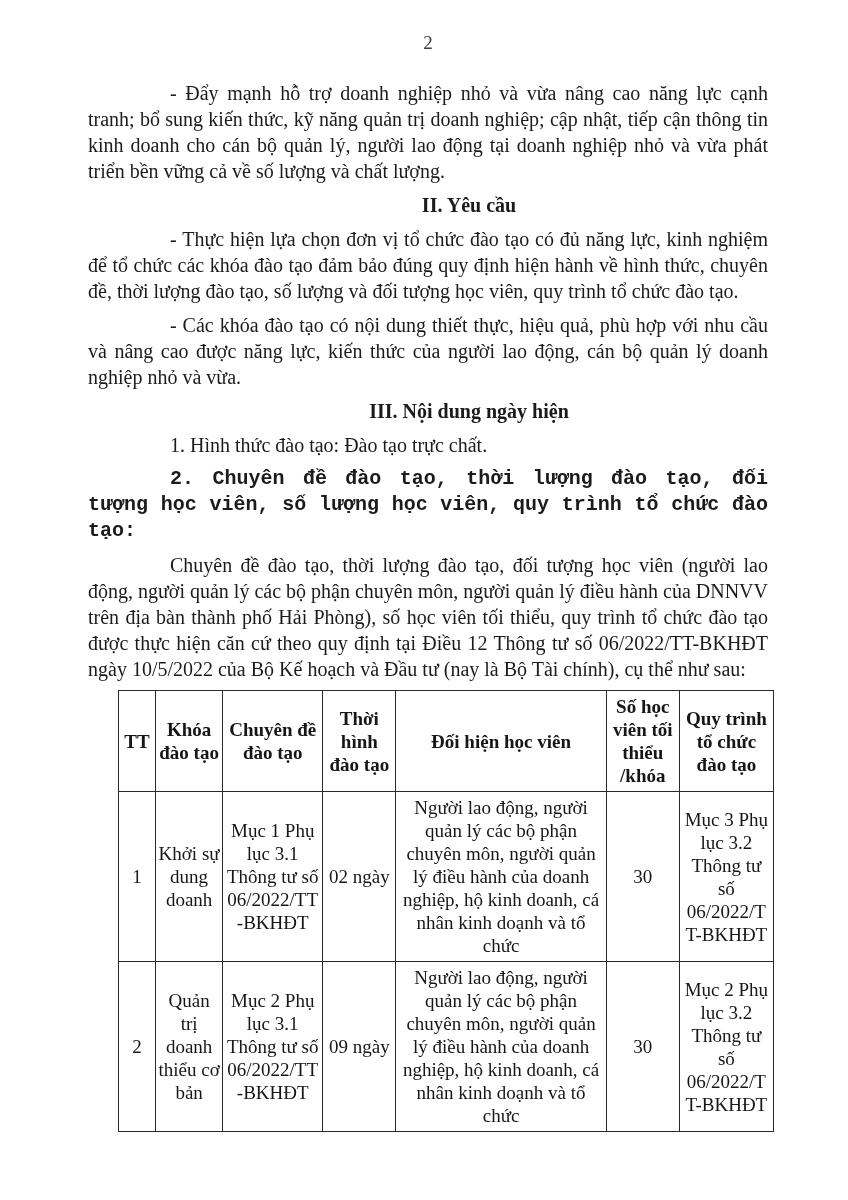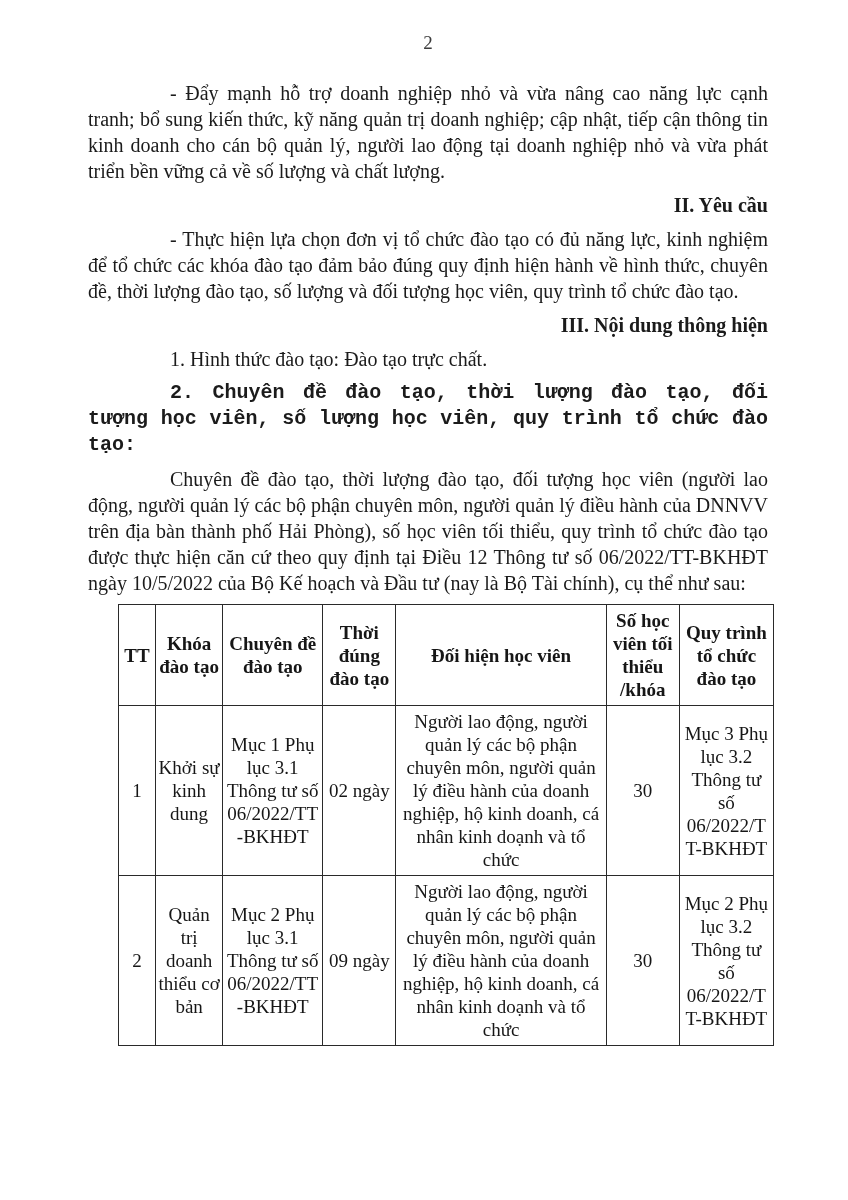--- a/index.html
+++ b/index.html
@@ -28,21 +28,21 @@
   }
   p.para {
     margin: 0 0 8px 0;
     text-align: justify;
     text-indent: 82px;
   }
   p.head {
     margin: 0 0 8px 0;
     text-indent: 82px;
     font-weight: bold;
-    text-align: right;
+    text-align: center;
   }
   p.para .lead-bold {
     font-weight: normal;
   }
   table.doc-table {
     margin-left: 30px;
     border-collapse: collapse;
     table-layout: fixed;
     width: 656px;
     font-size: 19px;
@@ -78,22 +78,23 @@
 <div class="page">
 
   <div class="pageno">2</div>
 
   <p class="para">- Đẩy mạnh hỗ trợ doanh nghiệp nhỏ và vừa  nâng cao năng lực cạnh tranh; bổ sung kiến thức, kỹ năng quản trị doanh nghiệp; cập nhật, tiếp cận thông tin kinh doanh cho cán bộ quản lý, người lao động tại doanh nghiệp nhỏ và vừa phát triển bền vững cả về số lượng và chất lượng.</p>
 
   <p class="head">II. Yêu cầu</p>
 
   <p class="para">- Thực hiện lựa chọn đơn vị tổ chức đào tạo có đủ năng lực, kinh nghiệm để tổ chức các khóa đào tạo đảm bảo đúng quy định hiện hành về hình thức, chuyên đề, thời lượng đào tạo, số lượng và đối tượng học viên, quy trình tổ chức đào tạo.</p>
 
+  <p class="para">- Các khóa đào tạo có nội dung thiết thực, hiệu quả, phù hợp với nhu cầu và nâng cao được năng lực, kiến thức của người lao động, cán bộ quản lý doanh nghiệp nhỏ và vừa.</p>
 
-  <p class="head">III. Nội dung thông hiện</p>
+  <p class="head">III. Nội dung ngày hiện</p>
 
   <p class="para"><span class="lead-bold">1. Hình thức đào tạo:</span><span> Đào tạo trực chất.</span></p>
 
   <p class="head" style="text-align: justify; font-family: Liberation Mono, monospace;">2. Chuyên đề đào tạo, thời lượng đào tạo, đối tượng học viên, số lượng học viên, quy trình tổ chức đào tạo:</p>
 
   <p class="para">Chuyên đề đào tạo, thời lượng đào tạo, đối tượng học viên (người lao động, người quản lý các bộ phận chuyên môn, người quản lý điều hành của DNNVV trên địa bàn thành phố Hải Phòng), số học viên tối thiểu, quy trình tổ chức đào tạo được thực hiện căn cứ theo quy định tại Điều 12 Thông tư số 06/2022/TT-BKHĐT ngày 10/5/2022 của Bộ Kế hoạch và Đầu tư (nay là Bộ Tài chính), cụ thể như sau:</p>
 
   <table class="doc-table">
     <colgroup>
       <col class="c-tt">
@@ -102,30 +103,30 @@
         <col class="c-tl">
         <col class="c-dt">
         <col class="c-sh">
         <col class="c-qt">
     </colgroup>
     <thead>
       <tr>
         <th>TT</th>
         <th>Khóa đào tạo</th>
         <th>Chuyên đề đào tạo</th>
-        <th>Thời đúng đào tạo</th>
+        <th>Thời hình đào tạo</th>
         <th>Đối hiện học viên</th>
         <th>Số học viên tối thiểu /khóa</th>
         <th>Quy trình tổ chức đào tạo</th>
       </tr>
     </thead>
     <tbody>
       <tr>
         <td>1</td>
-        <td>Khởi sự kinh dung</td>
+        <td>Khởi sự dung doanh</td>
         <td>Mục 1 Phụ lục 3.1 Thông tư số 06/2022/TT-BKHĐT</td>
         <td>02 ngày</td>
         <td>Người lao động, người quản lý các bộ phận chuyên môn, người quản lý điều hành của doanh nghiệp, hộ kinh doanh, cá nhân kinh doạnh và tổ chức</td>
         <td>30</td>
         <td>Mục 3 Phụ lục 3.2 Thông tư số 06/2022/TT-BKHĐT</td>
       </tr>
       <tr>
         <td>2</td>
         <td>Quản trị doanh thiểu cơ bản</td>
         <td>Mục 2 Phụ lục 3.1 Thông tư số 06/2022/TT-BKHĐT</td>

